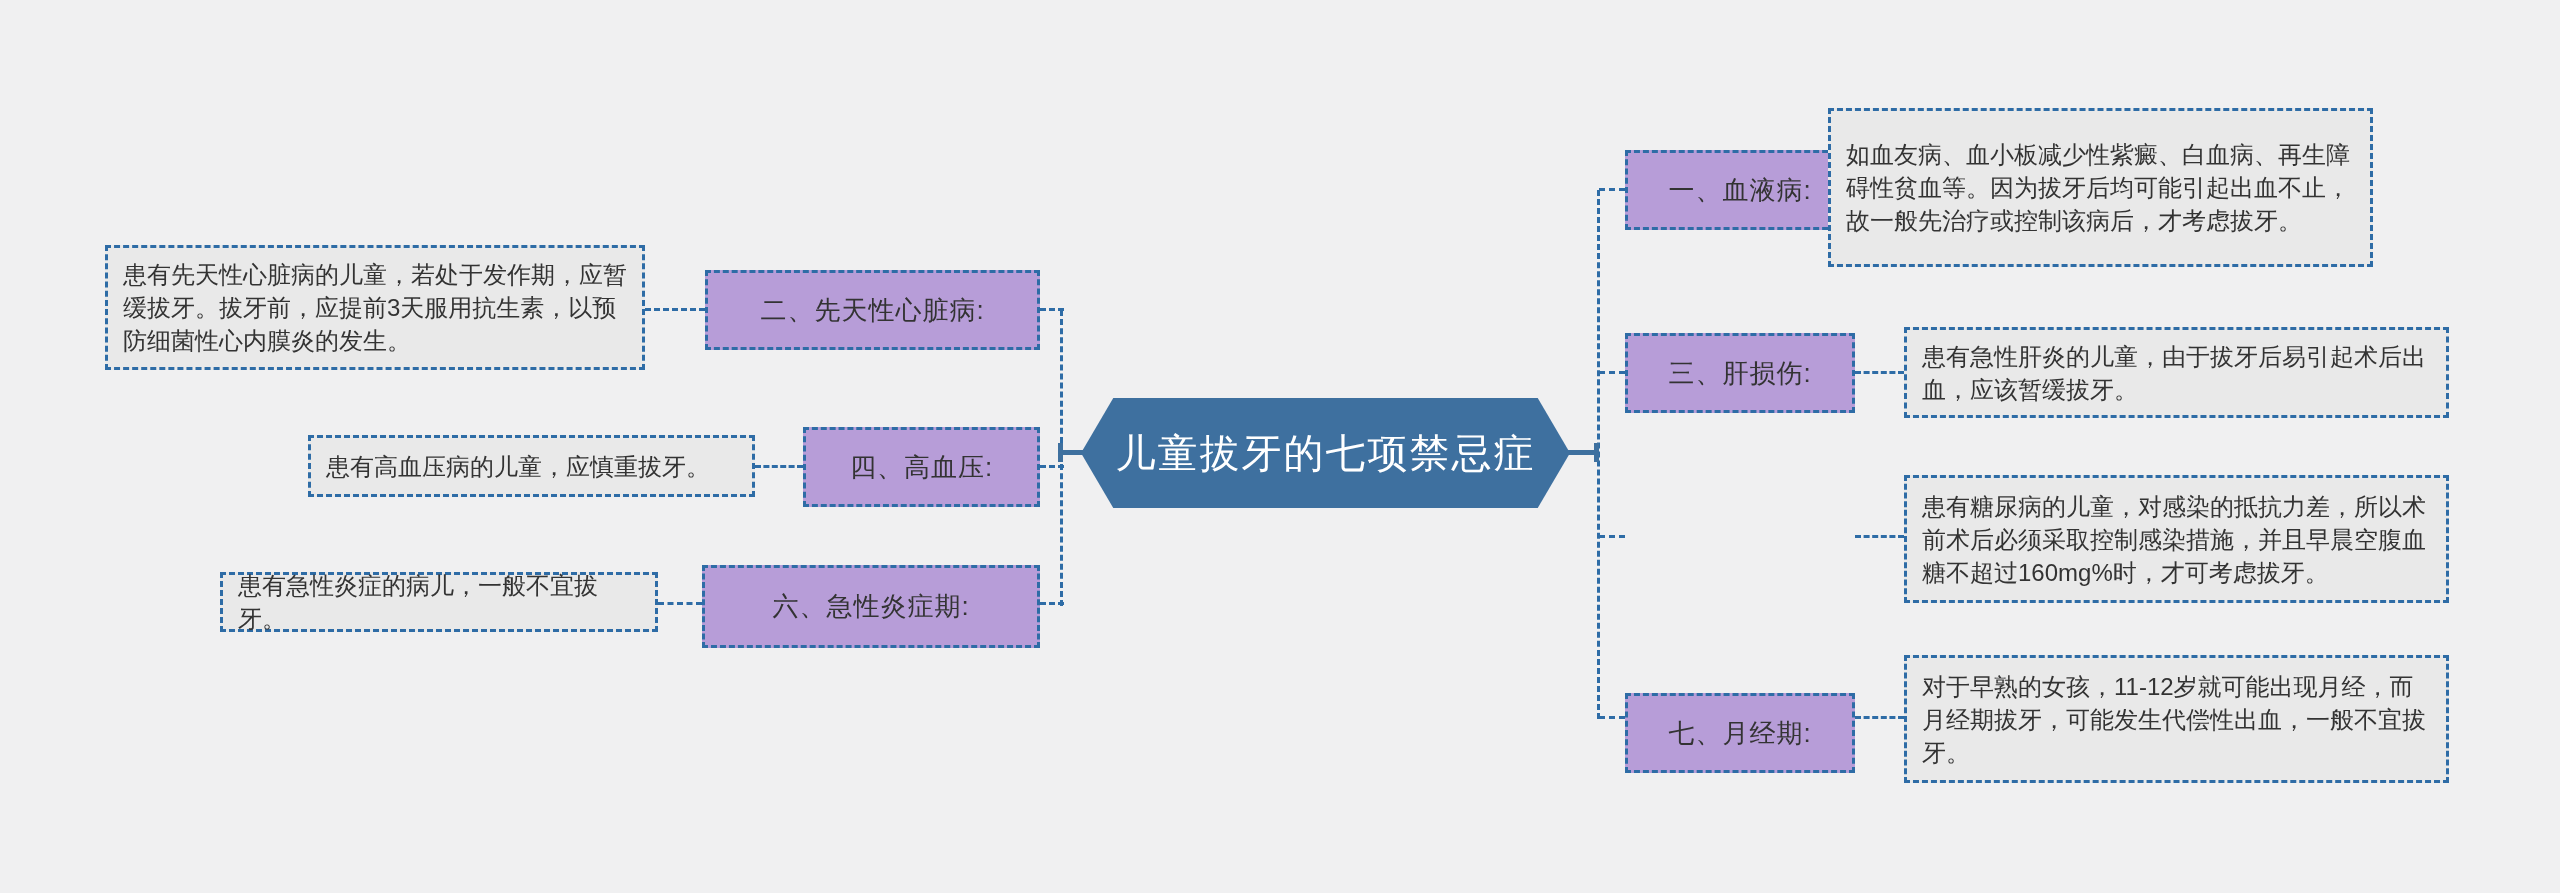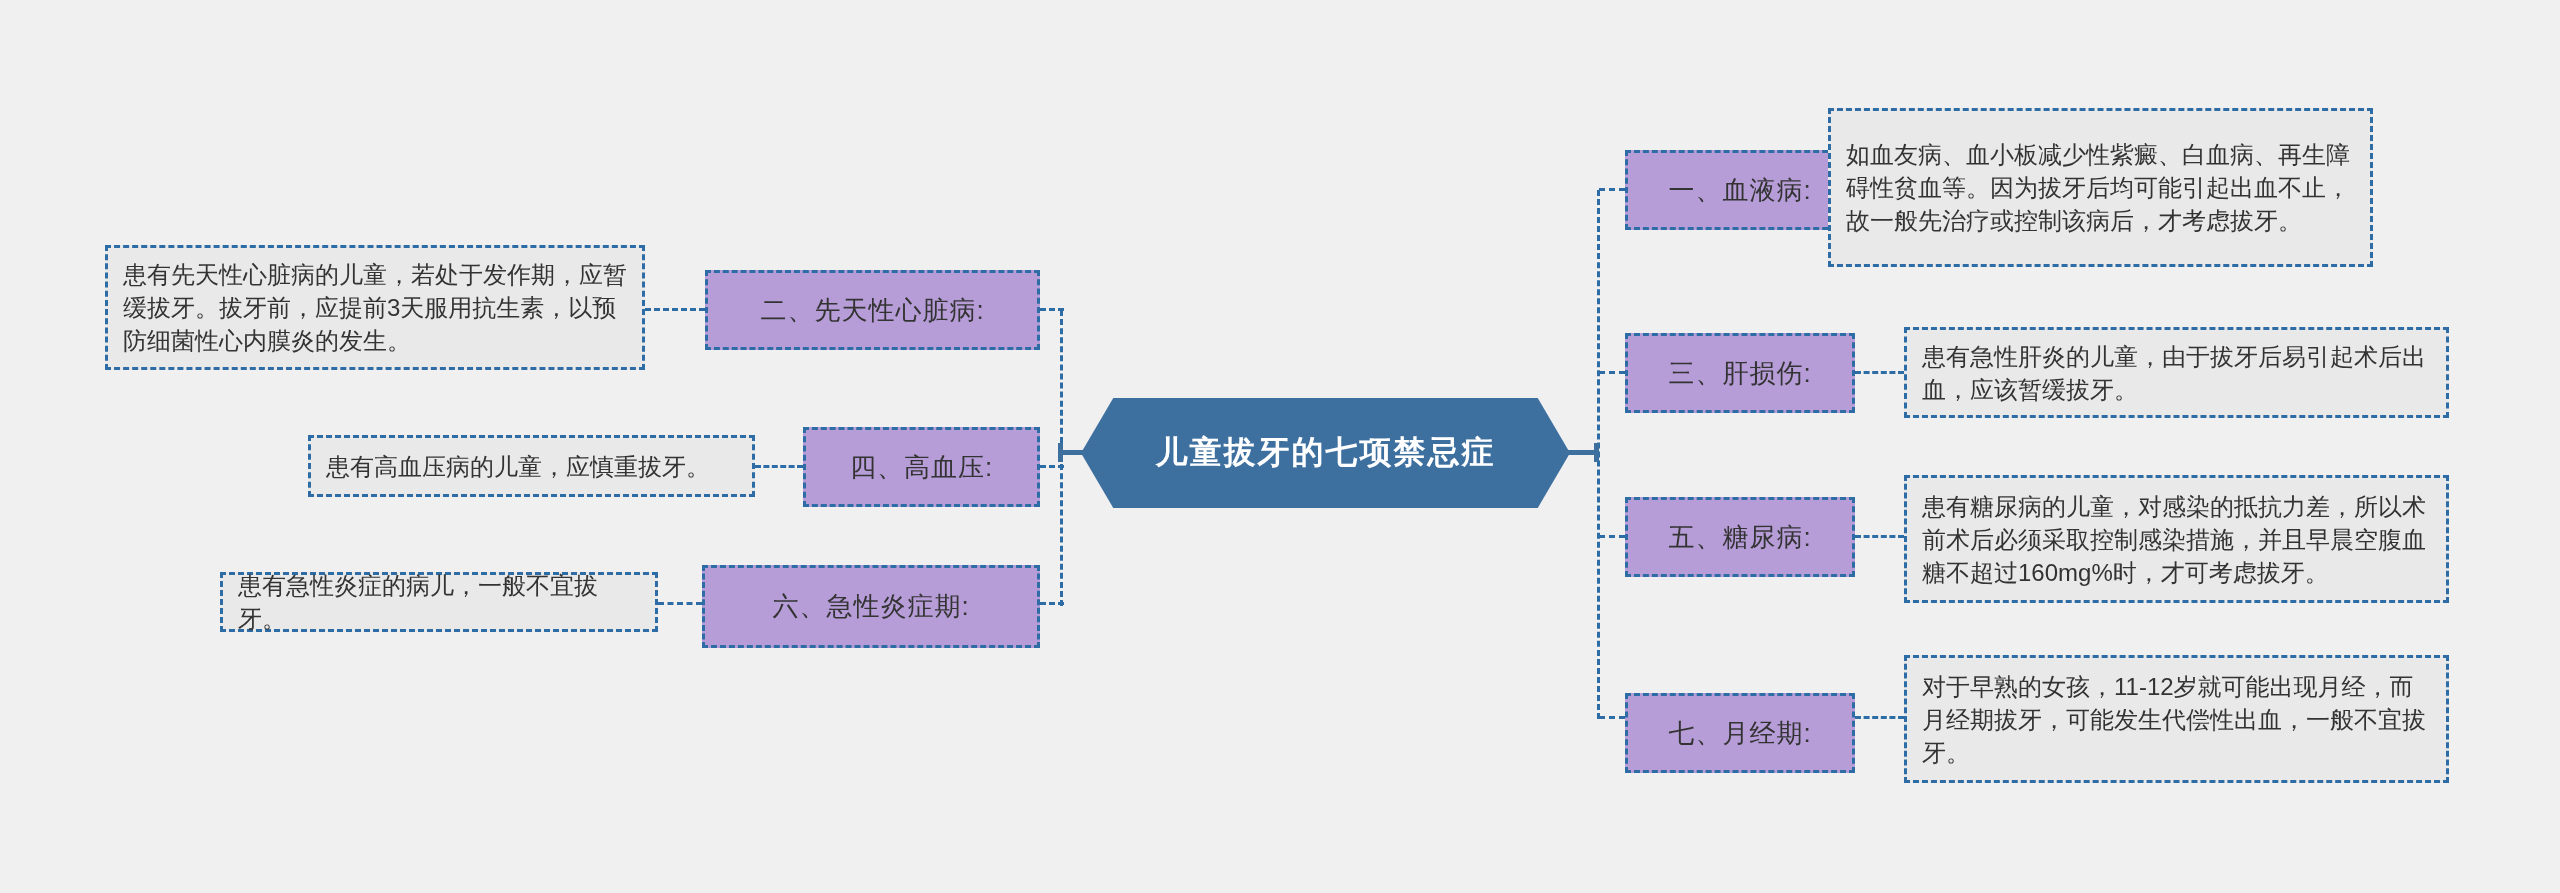--- a/index.html
+++ b/index.html
@@ -46,21 +46,21 @@
   
   .center-node{
     position:absolute;
     left:1081px;top:398px;width:489px;height:110px;
     background:var(--center-fill);
     clip-path:polygon(0 50%,6.6% 0,93.4% 0,100% 50%,93.4% 100%,6.6% 100%);
     display:flex;align-items:center;justify-content:center;
   }
   .center-node span{
     color:var(--center-text);
-    font-size:32px;font-weight:700;letter-spacing:2px;white-space:nowrap;
+    font-size:40px;font-weight:400;letter-spacing:2px;white-space:nowrap;
   }
 </style>
 </head>
 <body>
 
 <div class="canvas">
 
   <div class="v-dash" style="left:1060px;top:310px;height:296px;"></div>
   <div class="v-dash" style="left:1597px;top:190px;height:529px;"></div>
 
@@ -98,23 +98,20 @@
   <div class="topic" style="left:702px;top:565px;width:338px;height:83px;">
     <span>六、急性炎症期:</span>
   </div>
 
   <div class="topic" style="left:1625px;top:150px;width:230px;height:80px;">
     <span>一、血液病:</span>
   </div>
   <div class="topic" style="left:1625px;top:333px;width:230px;height:80px;">
     <span>三、肝损伤:</span>
   </div>
-  <div class="topic" style="left:1625px;top:497px;width:230px;height:80px;">
-    <span>五、糖尿病:</span>
-  </div>
   <div class="topic" style="left:1625px;top:678px;width:230px;height:80px;margin-top:15px;">
     <span>七、月经期:</span>
   </div>
 
   <div class="note" style="left:105px;top:245px;width:540px;height:125px;">
     <span>患有先天性心脏病的儿童，若处于发作期，应暂缓拔牙。拔牙前，应提前3天服用抗生素，以预防细菌性心内膜炎的发生。</span>
   </div>
   <div class="note" style="left:308px;top:435px;width:447px;height:62px;">
     <span>患有高血压病的儿童，应慎重拔牙。</span>
   </div>

